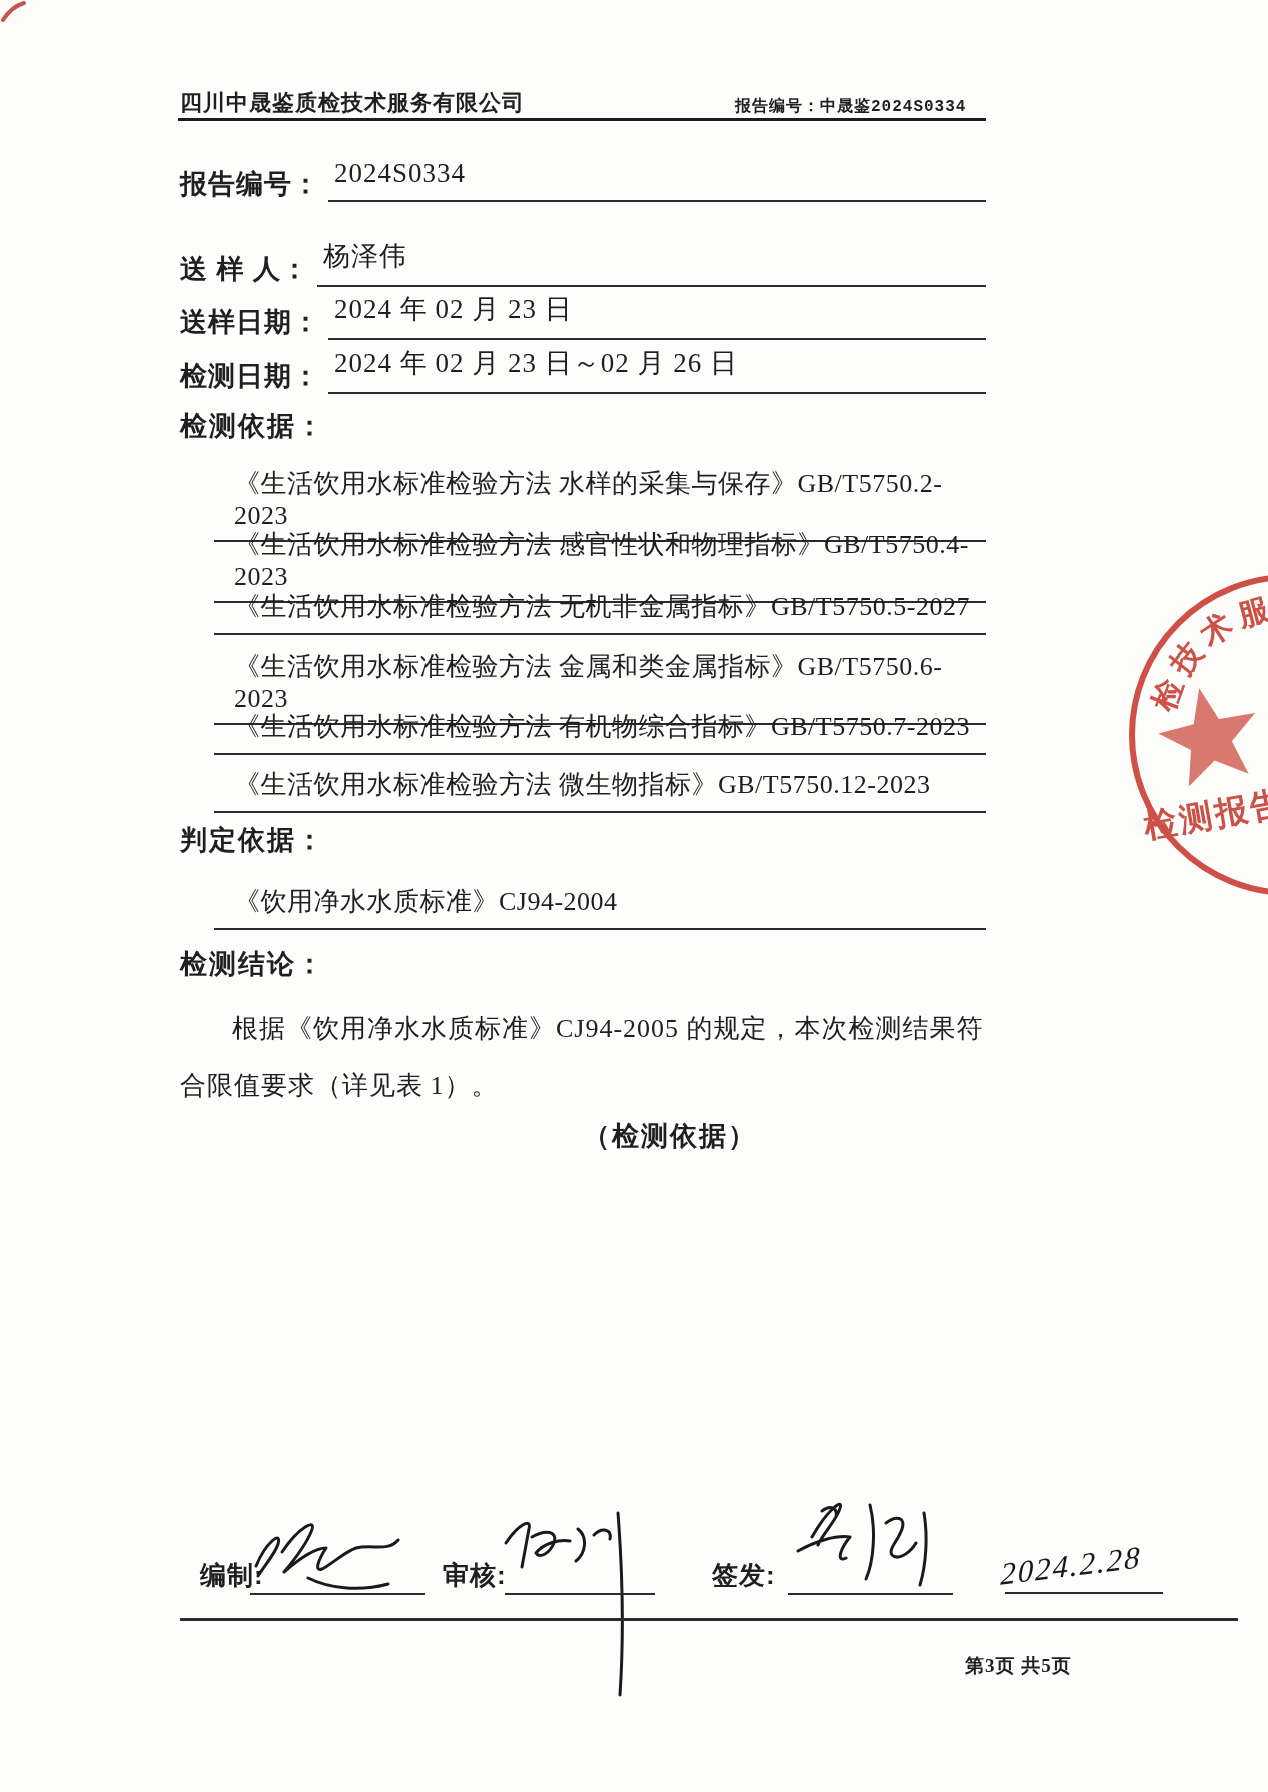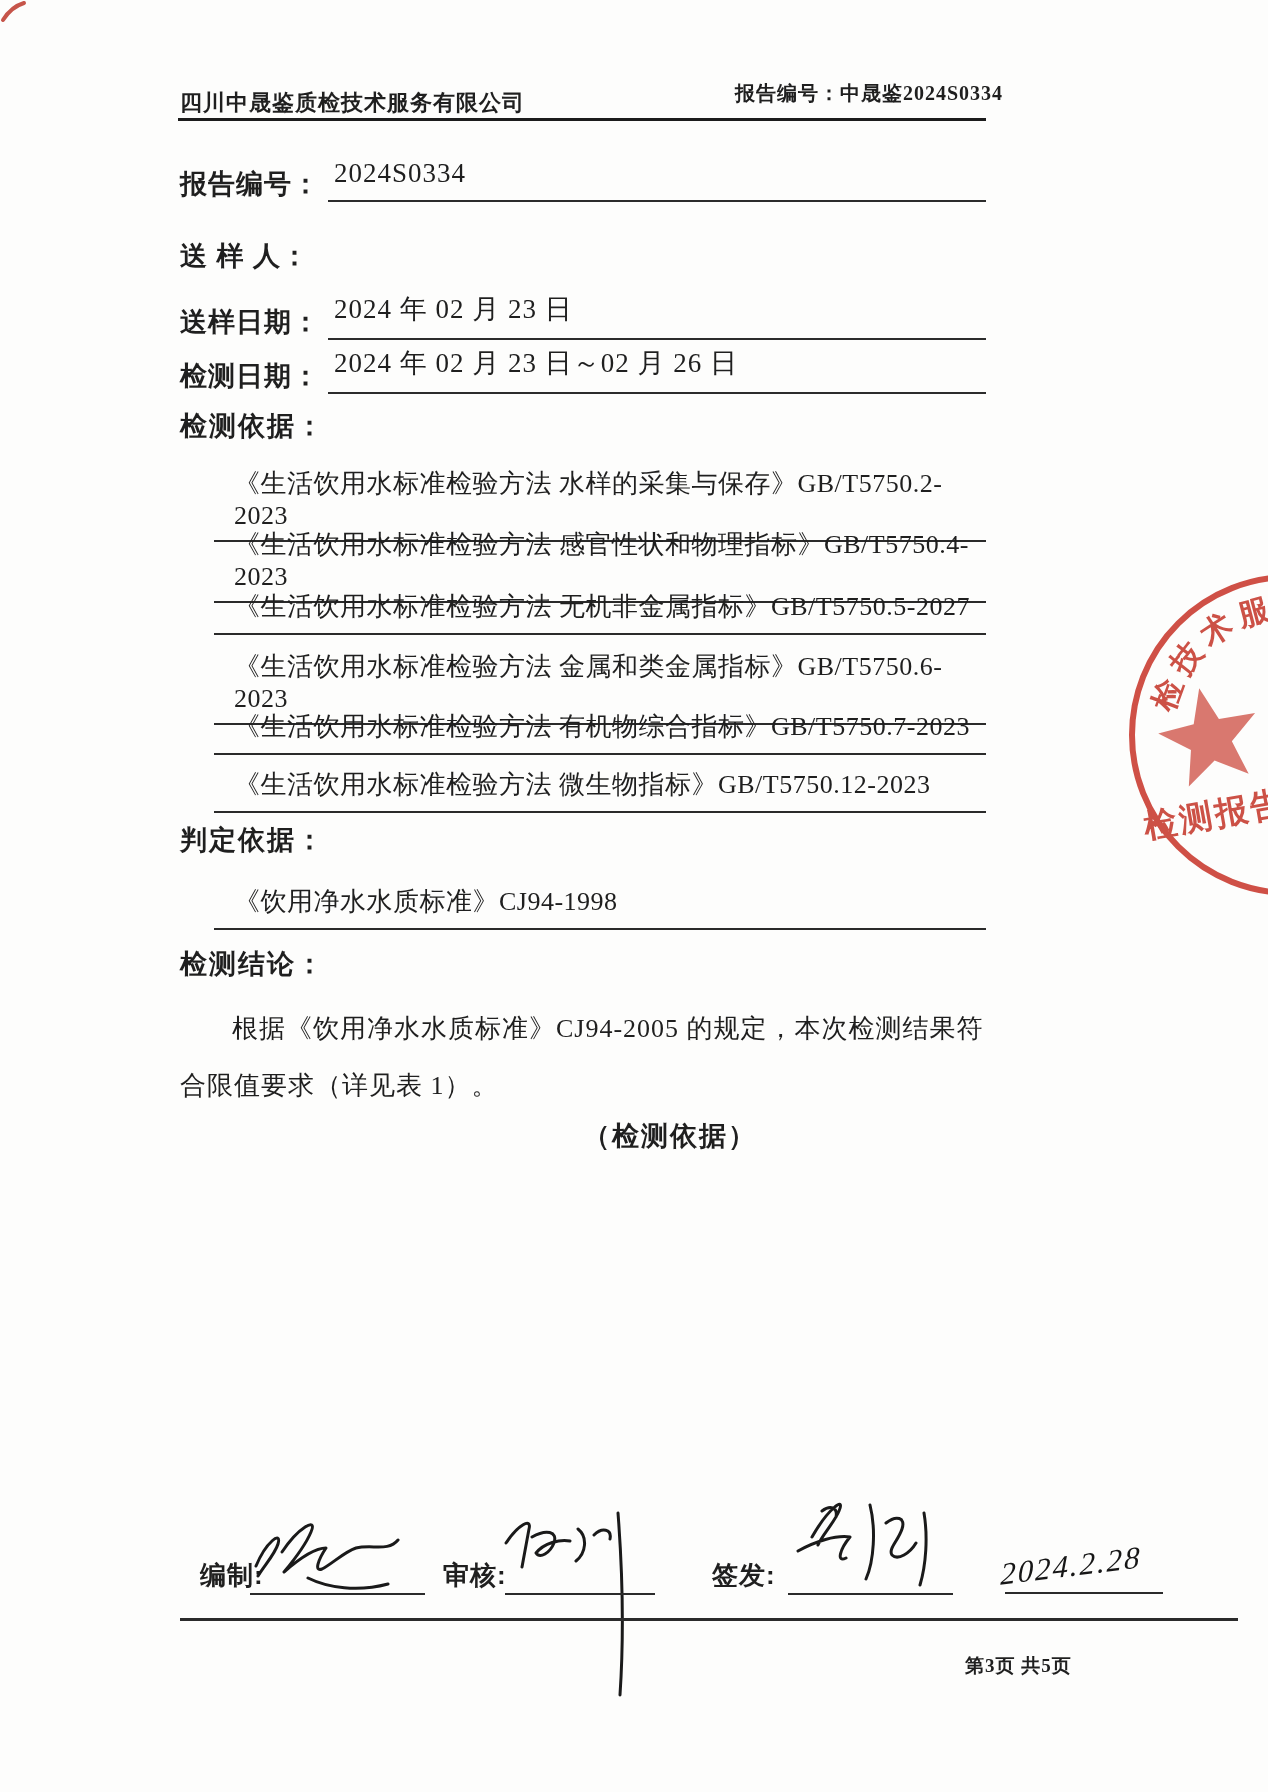--- a/index.html
+++ b/index.html
@@ -7,21 +7,21 @@
   .page{
     position:relative;
     width:1268px;height:1792px;
     background:#fdfdfc;
     overflow:hidden;
     font-family:"Liberation Serif", serif;
     color:#1f1f1f;
   }
   .abs{position:absolute;}
   .hdr-left{left:180px;top:88px;font-family:"Liberation Sans",sans-serif;font-weight:700;font-size:22px;letter-spacing:1px;}
-  .hdr-right{left:735px;top:80px;font-family:Liberation Serif, serif;font-weight:600;font-size:20px;letter-spacing:1px;}
+  .hdr-right{left:735px;top:96px;font-family:Liberation Mono, monospace;font-weight:600;font-size:16px;letter-spacing:1px;}
   .hdr-rule{left:178px;top:118px;width:808px;height:3px;background:#1c1c1c;}
   .field-row{left:180px;width:806px;display:flex;align-items:flex-end;}
   .field-label{font-family:"Liberation Sans",sans-serif;font-weight:700;font-size:27px;white-space:pre;letter-spacing:1px;}
   .field-value{flex:1;margin-left:8px;padding:0 4px 11px 6px;border-bottom:2.5px solid #2c2c2c;font-size:27px;letter-spacing:1px;}
   .sec-label{font-family:"Liberation Sans",sans-serif;font-weight:700;font-size:27px;letter-spacing:2px;text-align:center;}
   .std-item{left:214px;width:748px;border-bottom:2.5px solid #2a2a2a;padding:0 4px 9px 20px;font-size:26px;letter-spacing:0.5px;}
   .conclusion-text{left:180px;top:1000px;width:812px;font-size:26px;line-height:57px;text-indent:52px;letter-spacing:1px;}
   .blank-note{left:583px;top:1118px;font-family:"Liberation Sans",sans-serif;font-weight:700;font-size:27px;letter-spacing:2px;}
   .sig-label{font-family:"Liberation Sans",sans-serif;font-weight:700;font-size:26px;letter-spacing:1px;}
   .sig-line{height:0;border-top:2.5px solid #2b2b2b;}
@@ -43,40 +43,41 @@
   <div class="abs hdr-left">四川中晟鉴质检技术服务有限公司</div>
   <div class="abs hdr-right">报告编号：中晟鉴2024S0334</div>
   <div class="abs hdr-rule"></div>
 
   <div class="abs field-row" style="top:158px">
     <span class="field-label">报告编号：</span>
     <span class="field-value">2024S0334</span>
   </div>
   <div class="abs field-row" style="top:238px">
     <span class="field-label">送 样 人：</span>
+    <span class="field-value">杨泽伟</span>
   </div>
   <div class="abs field-row" style="top:291px">
     <span class="field-label">送样日期：</span>
     <span class="field-value">2024 年 02 月 23 日</span>
   </div>
   <div class="abs field-row" style="top:345px">
     <span class="field-label">检测日期：</span>
     <span class="field-value">2024 年 02 月 23 日～02 月 26 日</span>
   </div>
 
   <div class="abs sec-label" style="left:180px;top:408px">检测依据：</div>
   <div class="abs std-item" style="top:466px">《生活饮用水标准检验方法 水样的采集与保存》GB/T5750.2-2023</div>
   <div class="abs std-item" style="top:527px">《生活饮用水标准检验方法 感官性状和物理指标》GB/T5750.4-2023</div>
   <div class="abs std-item" style="top:589px">《生活饮用水标准检验方法 无机非金属指标》GB/T5750.5-2027</div>
   <div class="abs std-item" style="top:649px">《生活饮用水标准检验方法 金属和类金属指标》GB/T5750.6-2023</div>
   <div class="abs std-item" style="top:709px">《生活饮用水标准检验方法 有机物综合指标》GB/T5750.7-2023</div>
   <div class="abs std-item" style="top:767px">《生活饮用水标准检验方法 微生物指标》GB/T5750.12-2023</div>
 
   <div class="abs sec-label" style="left:180px;top:822px">判定依据：</div>
-  <div class="abs std-item" style="top:884px">《饮用净水水质标准》CJ94-1998</div>
+  <div class="abs std-item" style="top:884px">《饮用净水水质标准》CJ94-2004</div>
 
   <div class="abs sec-label" style="left:180px;top:946px">检测结论：</div>
   <div class="abs conclusion-text">根据《饮用净水水质标准》CJ94-2005 的规定，本次检测结果符合限值要求（详见表 1）。</div>
 
   <div class="abs blank-note">（检测依据）</div>
 
   <svg class="abs" style="left:1020px;top:520px" width="248" height="420">
     <defs>
       <linearGradient id="fadeL" x1="0" y1="0" x2="1" y2="0">
         <stop offset="0" stop-color="#333"></stop>

